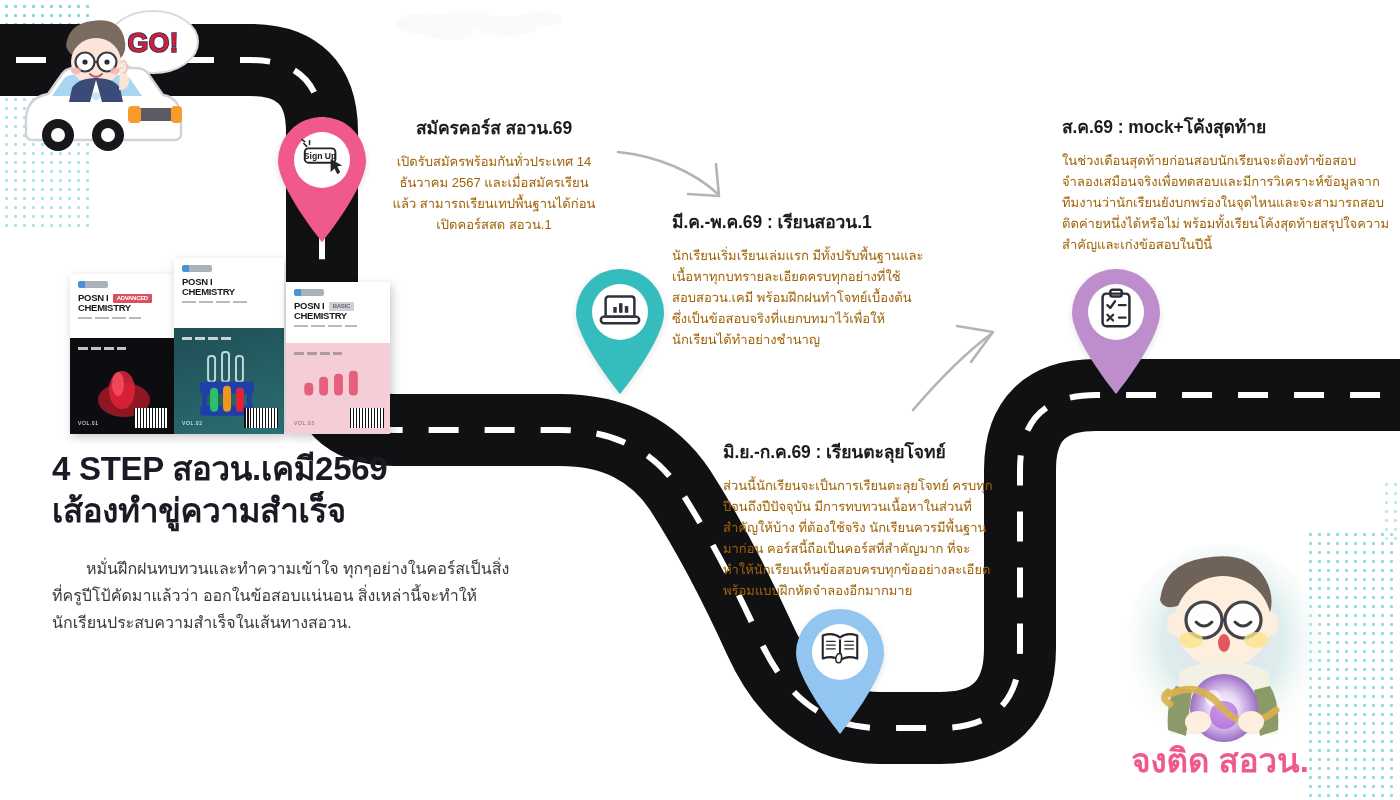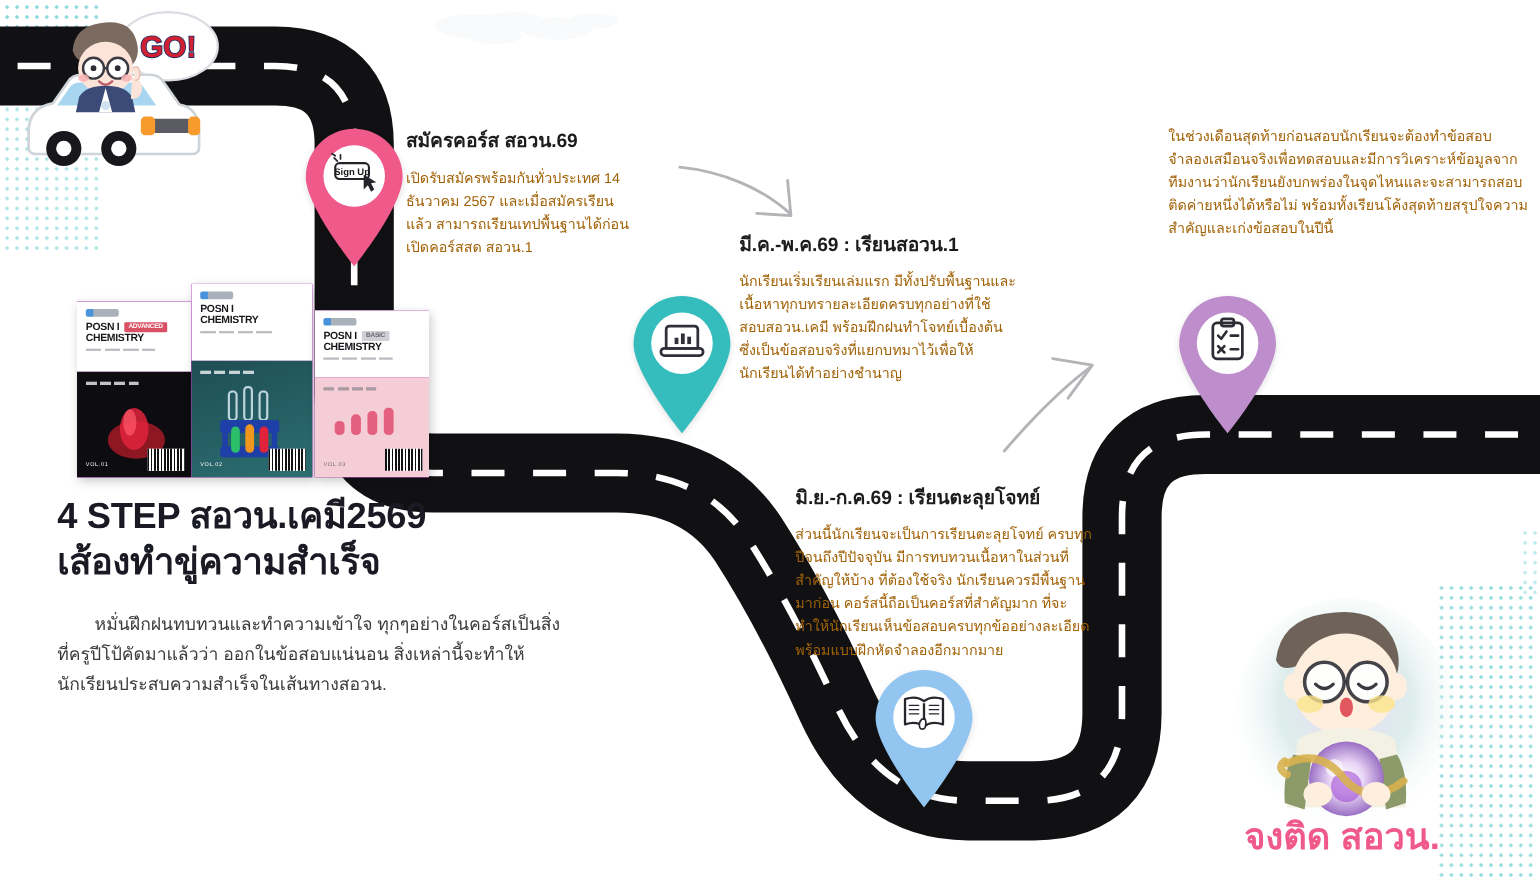--- a/index.html
+++ b/index.html
@@ -50,21 +50,21 @@
 
   
   .step { position:absolute; }
   .step h3 {
     font-size:17.5px; font-weight:bold; letter-spacing:-.1px;
     color:#1c1c1c; margin-bottom:9px; white-space:nowrap;
   }
   .step p {
     font-size:13px; line-height:1.62; color:#a16207;
   }
-  #step-1 { left:369px; top:114px; width:210px; }
+  #step-1 { left:389px; top:114px; width:210px;text-align:center; }
   #step-2 { left:672px; top:208px; width:252px; }
   #step-3 { left:723px; top:438px; width:270px; }
   #step-4 { left:1062px; top:113px; width:330px; }
 
   
   #headline {
     position:absolute; left:52px; top:448px; width:470px;
   }
   #headline .h-line {
     font-size:33px; font-weight:bold; color:#1a1a24;
@@ -73,21 +73,21 @@
   #lead {
     position:absolute; left:52px; top:556px; width:466px;
     font-size:16px; line-height:1.68; color:#3b3b3b;
   }
   #lead p { text-indent:34px; }
   #lead p + p { margin-top:6px; }
 
   
   #books { position:absolute; left:62px; top:248px; width:330px; height:186px; }
   .book {
-    position:absolute; bottom:0; background:#a21caf;
+    position:absolute; bottom:0; background:#fdba74;
     box-shadow:2px 3px 9px rgba(0,0,0,.22);
     overflow:hidden;
   }
   .book .bk-top { height:40%; background:#fff; position:relative; padding:7px 8px 0; }
   .book .bk-logo {
     width:30px; height:7px; border-radius:2px;
     background:linear-gradient(90deg,#2a7fd4 0 22%, #9aa4ae 24% 100%);
     opacity:.85;
   }
   .book .bk-title {
@@ -326,20 +326,21 @@
     <h3>มี.ค.-พ.ค.69 : เรียนสอวน.1</h3>
     <p>นักเรียนเริ่มเรียนเล่มแรก มีทั้งปรับพื้นฐานและเนื้อหาทุกบทรายละเอียดครบทุกอย่างที่ใช้สอบสอวน.เคมี พร้อมฝึกฝนทำโจทย์เบื้องต้นซึ่งเป็นข้อสอบจริงที่แยกบทมาไว้เพื่อให้นักเรียนได้ทำอย่างชำนาญ</p>
   </div>
 
   <div class="step" id="step-3">
     <h3>มิ.ย.-ก.ค.69 : เรียนตะลุยโจทย์</h3>
     <p>ส่วนนี้นักเรียนจะเป็นการเรียนตะลุยโจทย์ ครบทุกปีจนถึงปีปัจจุบัน มีการทบทวนเนื้อหาในส่วนที่สำคัญให้บ้าง ที่ต้องใช้จริง นักเรียนควรมีพื้นฐานมาก่อน คอร์สนี้ถือเป็นคอร์สที่สำคัญมาก ที่จะทำให้นักเรียนเห็นข้อสอบครบทุกข้ออย่างละเอียด พร้อมแบบฝึกหัดจำลองอีกมากมาย</p>
   </div>
 
   <div class="step" id="step-4">
+    <h3>ส.ค.69 : mock+โค้งสุดท้าย</h3>
     <p>ในช่วงเดือนสุดท้ายก่อนสอบนักเรียนจะต้องทำข้อสอบจำลองเสมือนจริงเพื่อทดสอบและมีการวิเคราะห์ข้อมูลจากทีมงานว่านักเรียนยังบกพร่องในจุดไหนและจะสามารถสอบติดค่ายหนึ่งได้หรือไม่ พร้อมทั้งเรียนโค้งสุดท้ายสรุปใจความสำคัญและเก่งข้อสอบในปีนี้</p>
   </div>
 
   <div id="headline">
     <div class="h-line">4 STEP สอวน.เคมี2569</div>
     <div class="h-line">เส้องทำขู่ความสำเร็จ</div>
   </div>
 
   <div id="lead">
     <p>หมั่นฝึกฝนทบทวนและทำความเข้าใจ  ทุกๆอย่างในคอร์สเป็นสิ่งที่ครูปีโป้คัดมาแล้วว่า ออกในข้อสอบแน่นอน สิ่งเหล่านี้จะทำให้นักเรียนประสบความสำเร็จในเส้นทางสอวน.</p>

